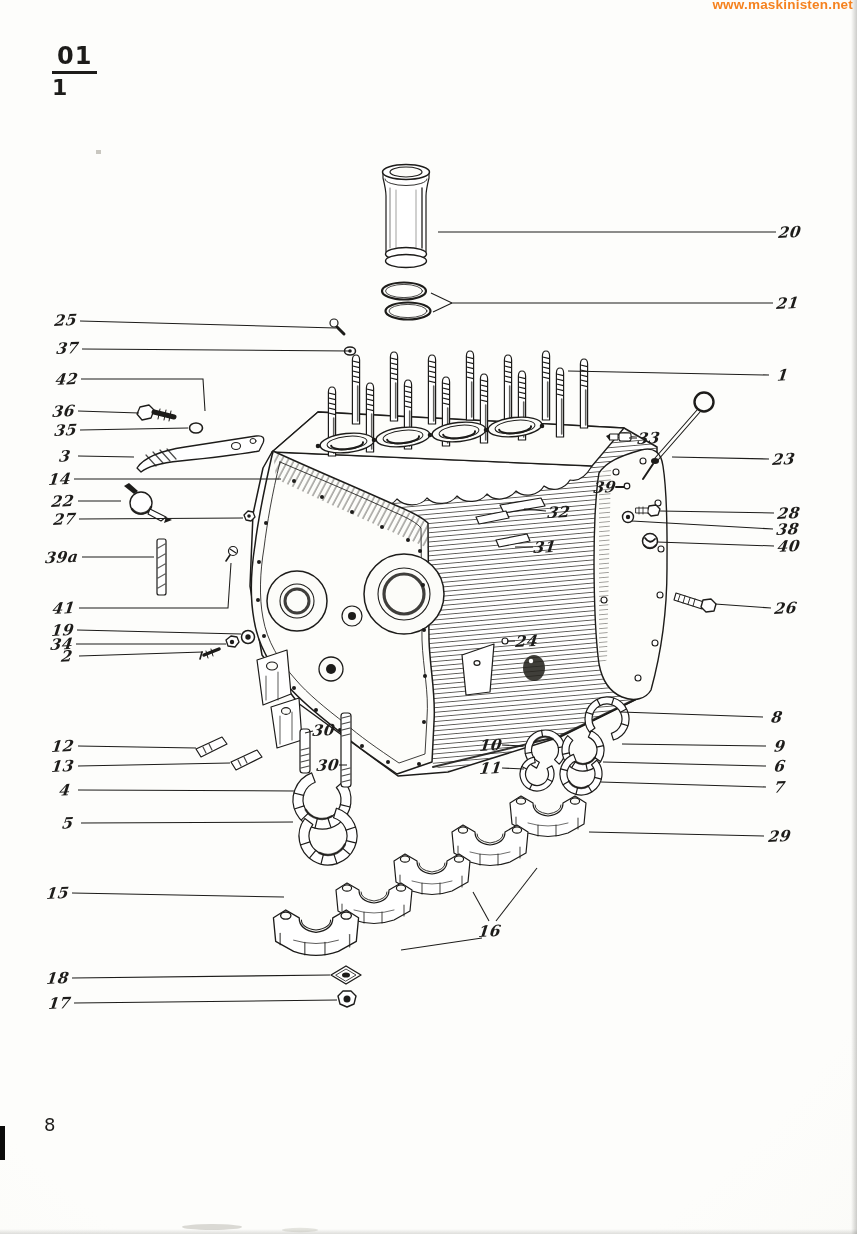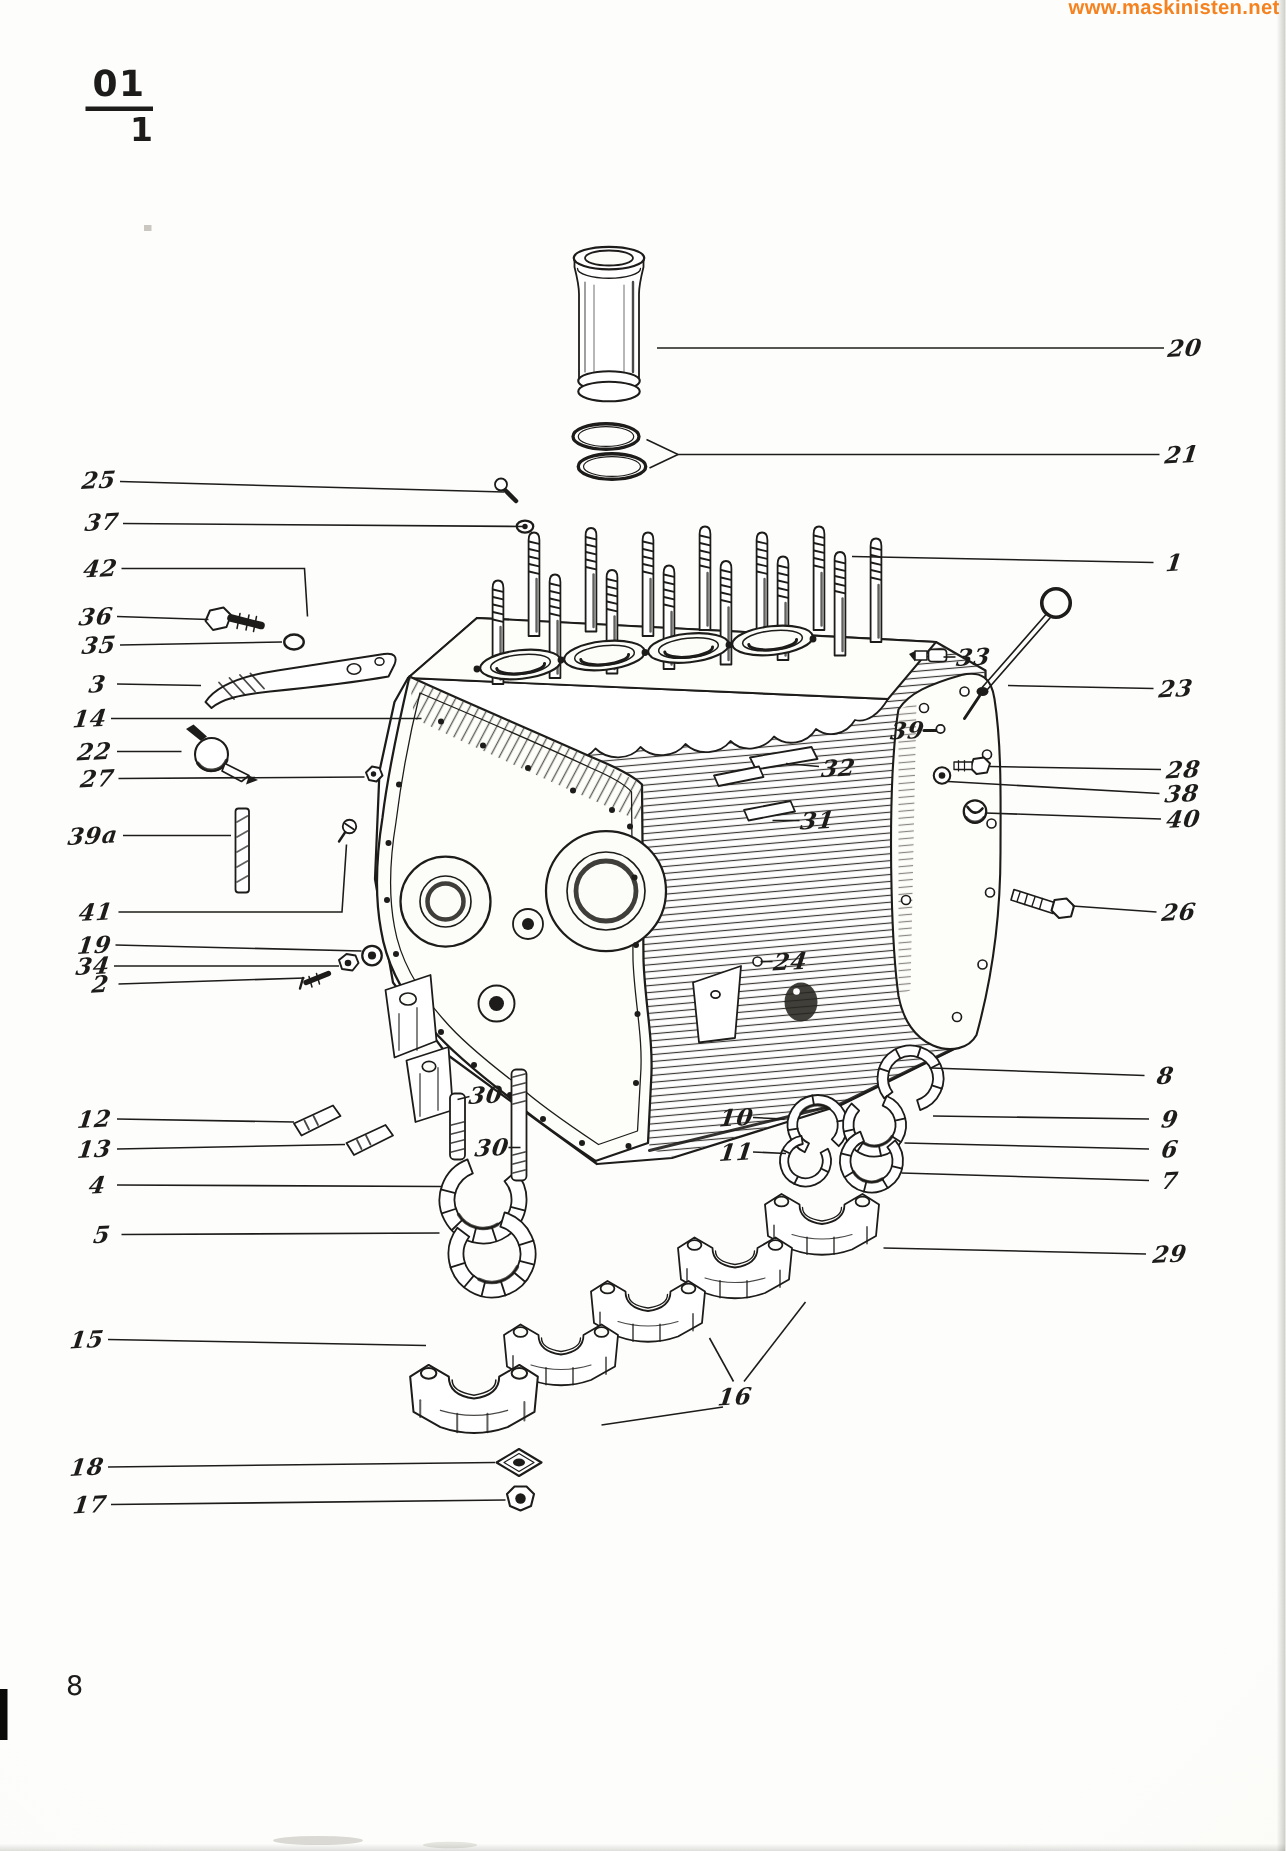--- a/index.html
+++ b/index.html
@@ -10,21 +10,21 @@
     position:relative;width:857px;height:1234px;overflow:hidden;
     background:radial-gradient(130% 120% at 45% 40%, #fdfdfb 55%, #f5f5ef 100%);
     font-family:"DejaVu Serif", serif;color:var(--ink);
   }
   .layer{position:absolute;left:0;top:0;width:857px;height:1234px;}
   .watermark{
     position:absolute;top:-3px;right:4px;
     font:700 13.5px "Liberation Sans", sans-serif;
     color:var(--wm);letter-spacing:.2px;
   }
-  .section{position:absolute;left:52px;top:42px;width:50px;text-align:right;}
+  .section{position:absolute;left:52px;top:42px;width:50px;text-align:left;}
   .section .num{
     display:inline-block;font:700 24px "DejaVu Sans", sans-serif;
     padding:0 5px 1px 5px;border-bottom:3px solid var(--ink);letter-spacing:1px;
   }
   .section .den{font:700 22px "DejaVu Sans", sans-serif;margin-top:1px;}
   .page-num{position:absolute;left:44px;top:1114px;font:400 18px "DejaVu Sans", sans-serif;}
   .callout{
     position:absolute;transform:translate(-50%,-50%) skewX(-10deg) rotate(-3deg);
     font:italic 700 15.5px "DejaVu Serif", serif;
     color:var(--ink);white-space:nowrap;letter-spacing:.5px;

